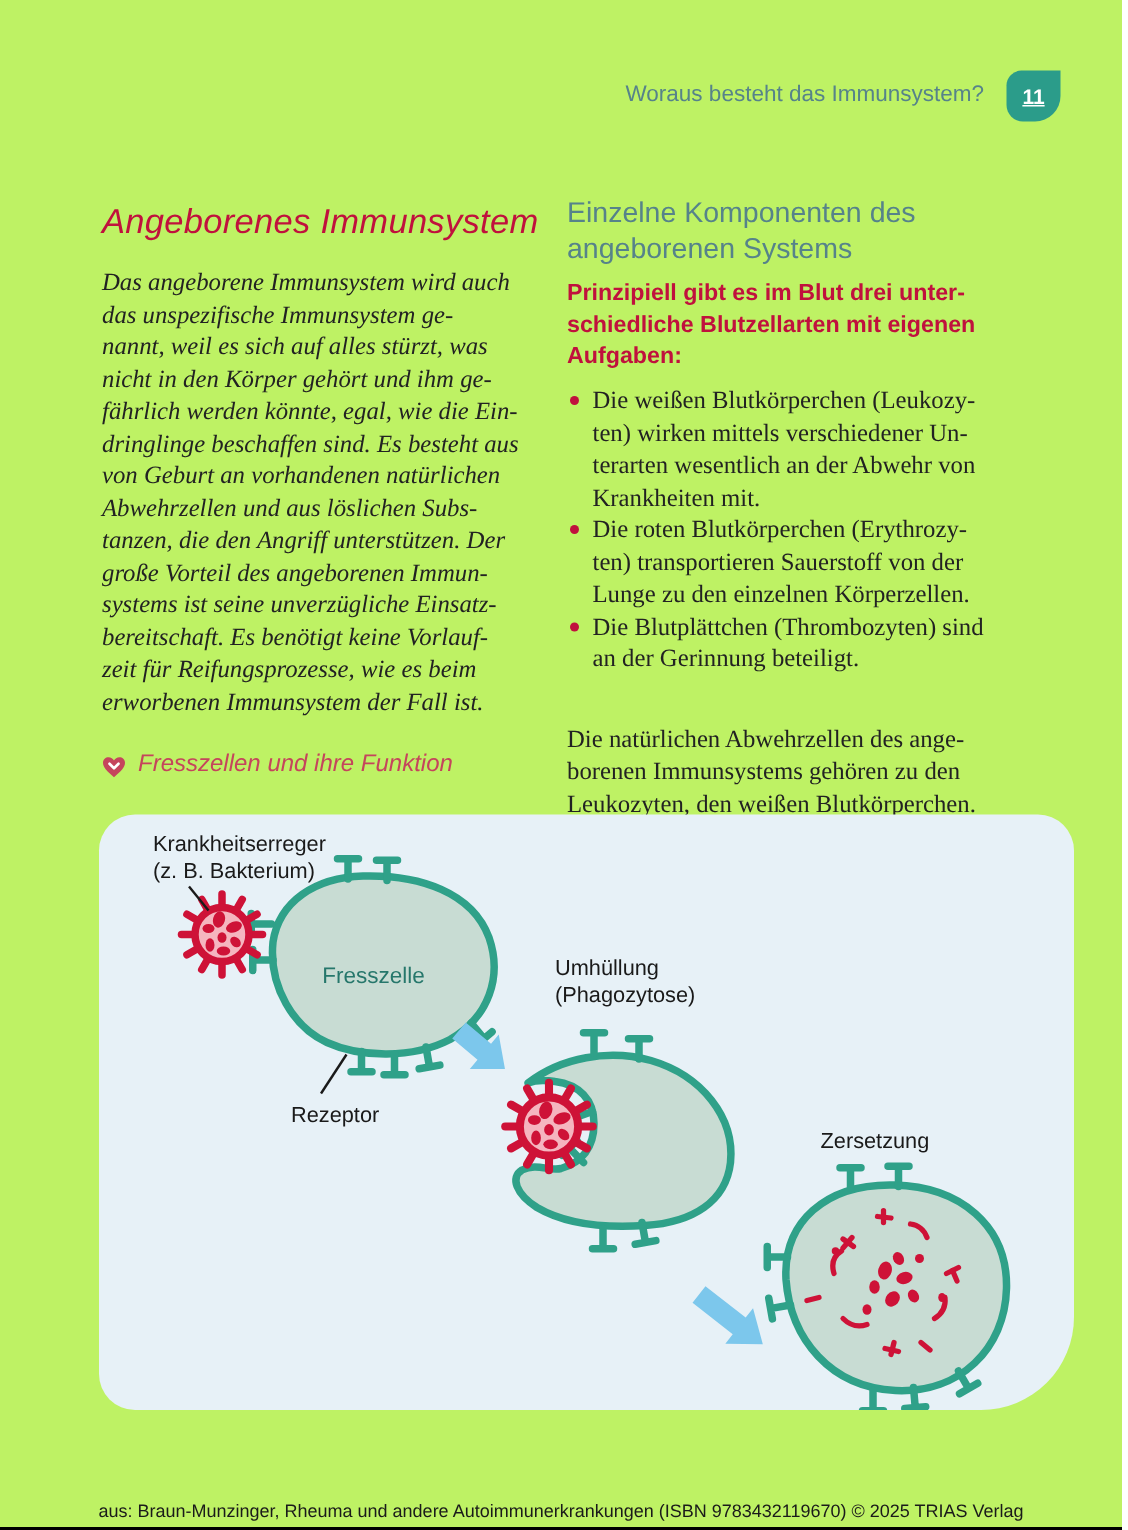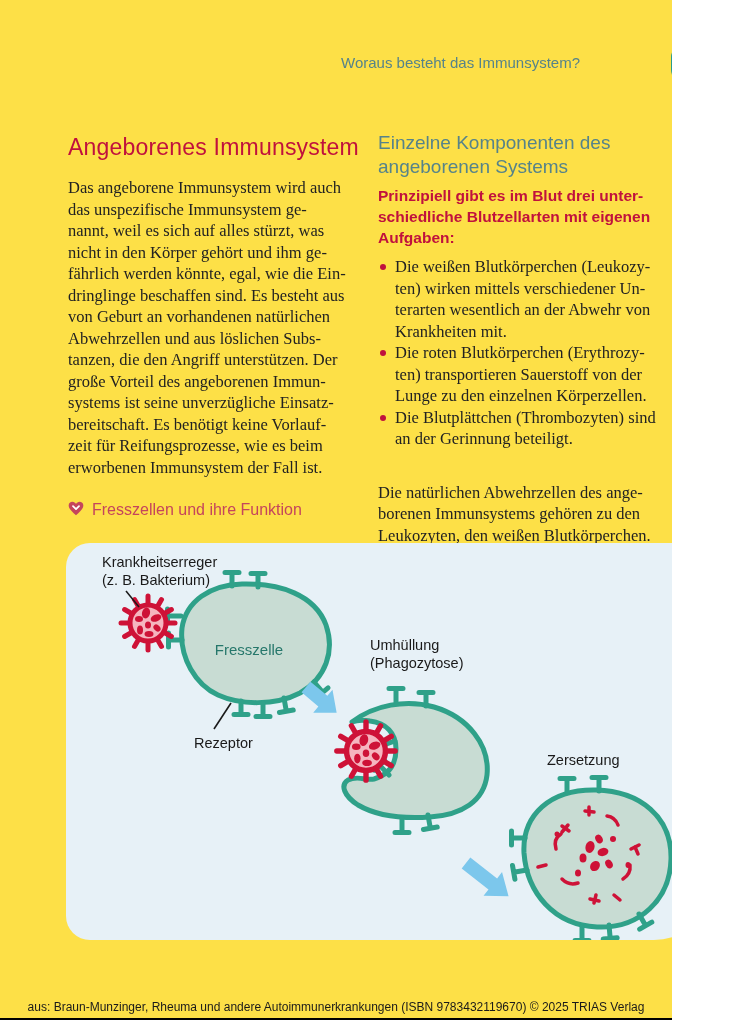--- a/index.html
+++ b/index.html
@@ -10,36 +10,36 @@
     --cell-stroke:#2fa189;
     --cell-fill:#c8dcd3;
     --virus-red:#ce1237;
     --virus-fill:#f5b5bf;
     --arrow-blue:#7cc7ec;
     --diagram-bg:#e7f1f7;
     --label-dark:#1a1a1a;
     --body-text:#222222;
   }
   html,body{margin:0;padding:0;background:#fff;}
-  .page{position:relative;width:672px;height:1020px;background:#fde047;overflow:hidden;
+  .page{position:relative;width:748px;height:1020px;background:#bef264;overflow:hidden;
         font-family:"Liberation Sans",sans-serif;}
   .preline{white-space:pre-line;}
 
   
   .header-title{position:absolute;top:54px;right:92px;font-size:15px;color:var(--heading-teal);}
   .page-badge{position:absolute;left:671px;top:47px;width:36px;height:34px;
         background:var(--badge-teal);border-radius:10px 0 17px 11px;color:#fff;
         font-size:14px;font-weight:bold;text-align:center;line-height:34px;text-decoration:underline;}
 
   
-  .col-left{position:absolute;left:68px;top:134px;width:310px;}
+  .col-left{position:absolute;left:68px;top:134px;width:310px;font-style:italic;}
   .h1{font-size:23px;color:var(--accent-red);margin:0 0 16px 0;font-weight:normal;letter-spacing:.2px;}
   .body-serif{font-family:"Liberation Serif",serif;font-size:16.5px;line-height:21.5px;
         color:var(--body-text);margin:0;}
-  .subhead{display:flex;align-items:flex-start;gap:8px;margin-top:23px;
+  .subhead{display:flex;align-items:flex-end;gap:8px;margin-top:23px;
         color:var(--subhead-red);font-size:16px;}
   .heart{width:16px;height:15px;display:block;}
 
   
   .col-right{position:absolute;left:378px;top:131px;width:316px;}
   .h2{font-size:19px;line-height:23.5px;color:var(--heading-teal);margin:0 0 7px 0;font-weight:normal;}
   .lead{font-size:15.5px;font-weight:bold;line-height:21px;color:var(--accent-red);margin:0 0 8px 0;}
   ul.bullets{list-style:none;margin:0;padding:0;}
   ul.bullets li{position:relative;padding-left:17px;font-family:"Liberation Serif",serif;
         font-size:16.5px;line-height:21.5px;color:var(--body-text);}

